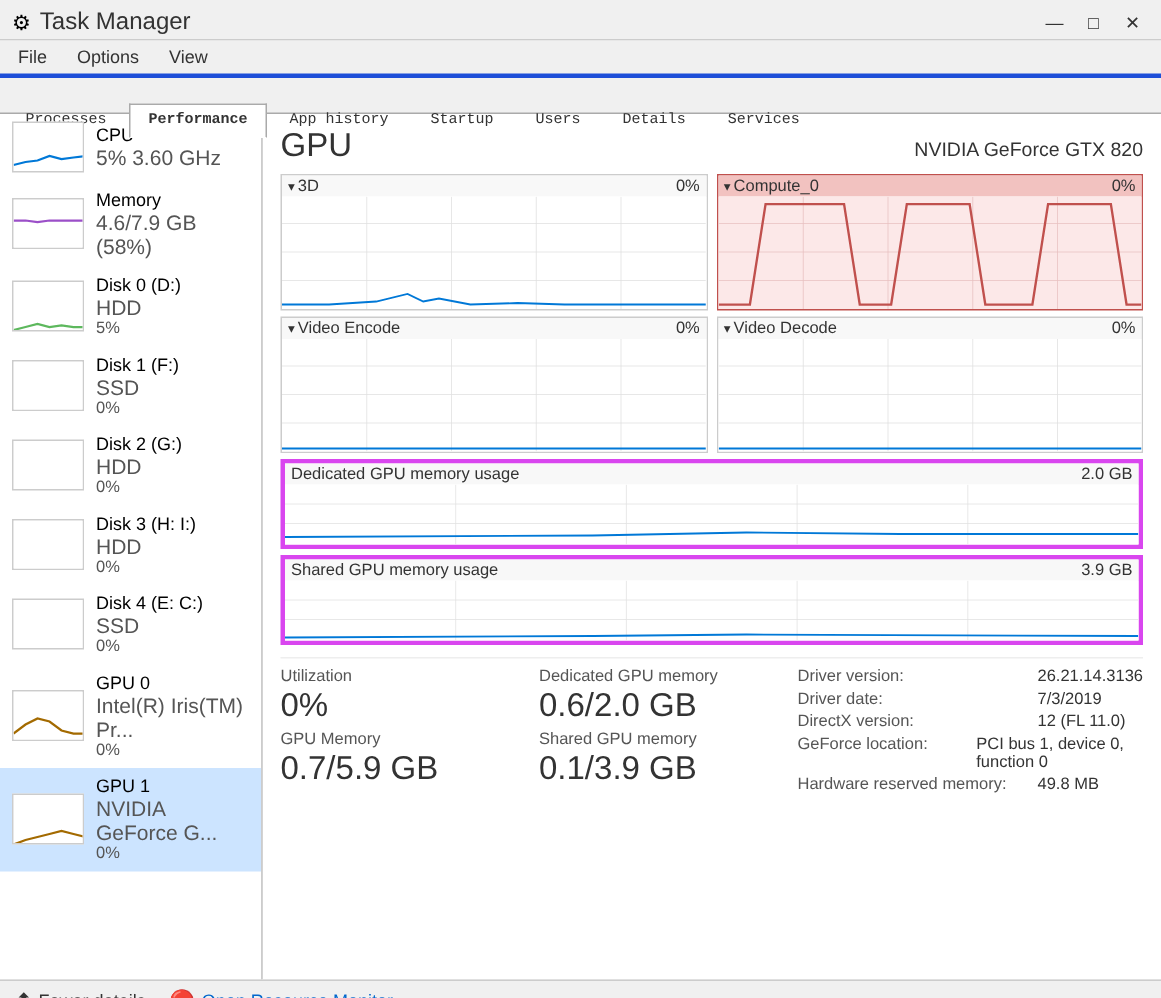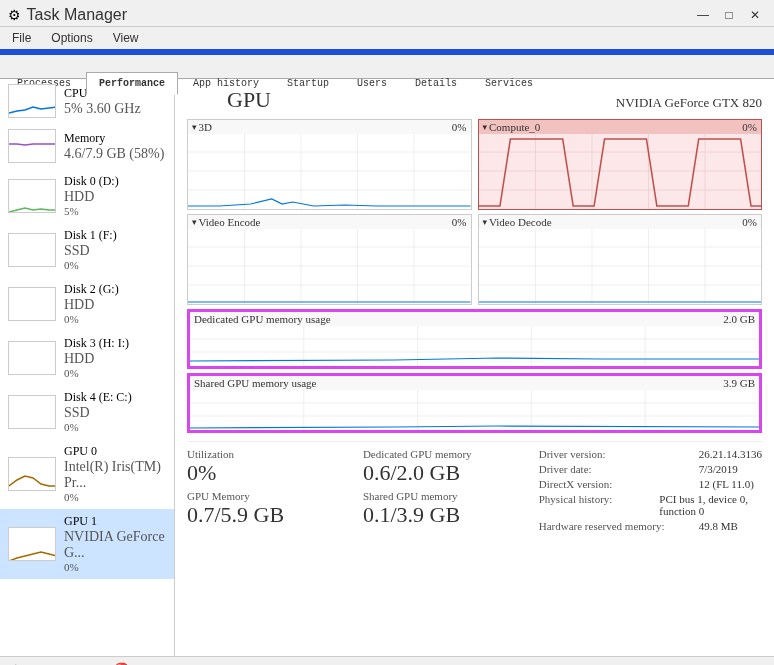--- a/index.html
+++ b/index.html
@@ -16,21 +16,21 @@
     .titlebar-icon { font-size: 14px; }
     .titlebar-title { font-size: 16px; color: #333; }
     .titlebar-controls { margin-left: auto; display: flex; gap: 4px; }
     .titlebar-btn { width: 22px; height: 16px; background: transparent; border: none; font-size: 12px; cursor: pointer; display: flex; align-items: center; justify-content: center; color: #333; }
 
     .menubar {
       background: #f0f0f0;
       padding: 2px 8px;
       display: flex;
       gap: 12px;
-      border-bottom: 6px solid #1d4ed8;
+      border-bottom: 3px solid #1d4ed8;
     }
     .menu-item { font-size: 12px; color: #333; cursor: pointer; padding: 2px 4px; }
 
     .tabbar {
       background: #f0f0f0;
       display: flex;
       border-bottom: 1px solid #aaa;
       padding: 0 4px;
     }
     .tab {
@@ -49,21 +49,20 @@
       background: white;
       border: 1px solid #aaa;
       border-bottom: 1px solid white;
       font-weight: 600;
     }
 
     .main-layout {
       display: flex;
       height: calc(665px - 88px);
       background: #000000;
-      font-family: Liberation Serif, serif;
     }
 
     .sidebar {
       width: 175px;
       background: white;
       border-right: 1px solid #ccc;
       overflow-y: auto;
     }
 
     .sidebar-item {
@@ -96,21 +95,20 @@
       padding: 8px 12px;
       overflow-y: auto;
       background: white;
     }
 
     .gpu-header {
       display: flex;
       justify-content: space-between;
       align-items: baseline;
       margin-bottom: 6px;
-      margin-left: 40px;
     }
     .gpu-title { font-size: 22px; font-weight: 300; color: #333; }
     .gpu-model { font-size: 13px; color: #333; }
 
     .charts-row {
       display: flex;
       gap: 6px;
       margin-bottom: 4px;
     }
 
@@ -539,21 +537,21 @@
         </div>
         <div class="info-right-row">
           <span class="info-right-label">Driver date:</span>
           <span class="info-right-val">7/3/2019</span>
         </div>
         <div class="info-right-row">
           <span class="info-right-label">DirectX version:</span>
           <span class="info-right-val">12 (FL 11.0)</span>
         </div>
         <div class="info-right-row">
-          <span class="info-right-label">Physical history:</span>
+          <span class="info-right-label">GeForce location:</span>
           <span class="info-right-val">PCI bus 1, device 0, function 0</span>
         </div>
         <div class="info-right-row">
           <span class="info-right-label">Hardware reserved memory:</span>
           <span class="info-right-val">49.8 MB</span>
         </div>
       </div>
     </div>
 
   </div>

